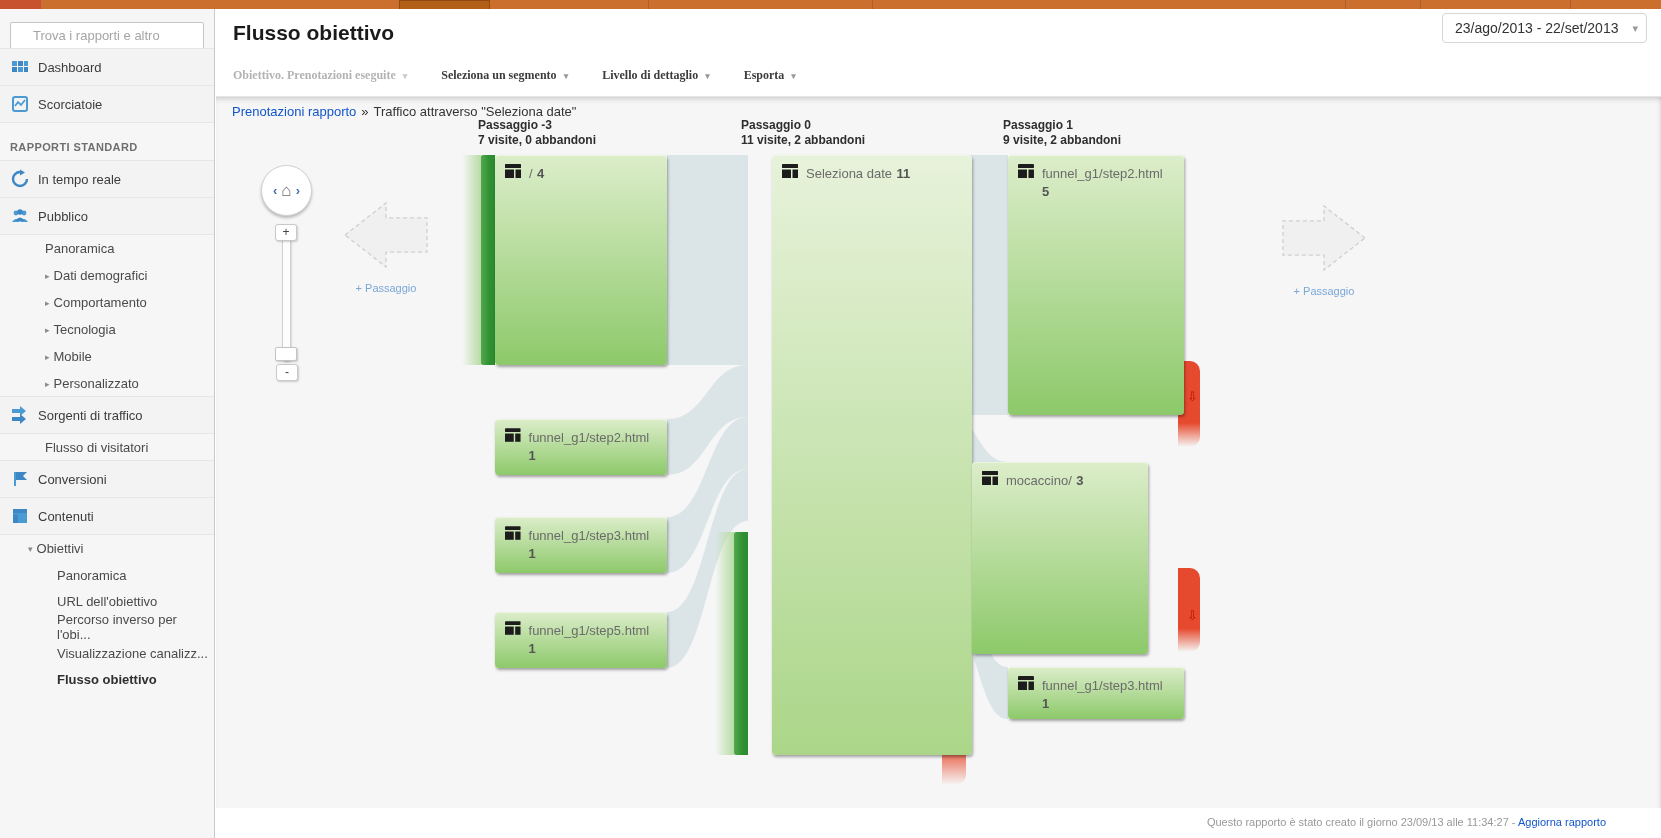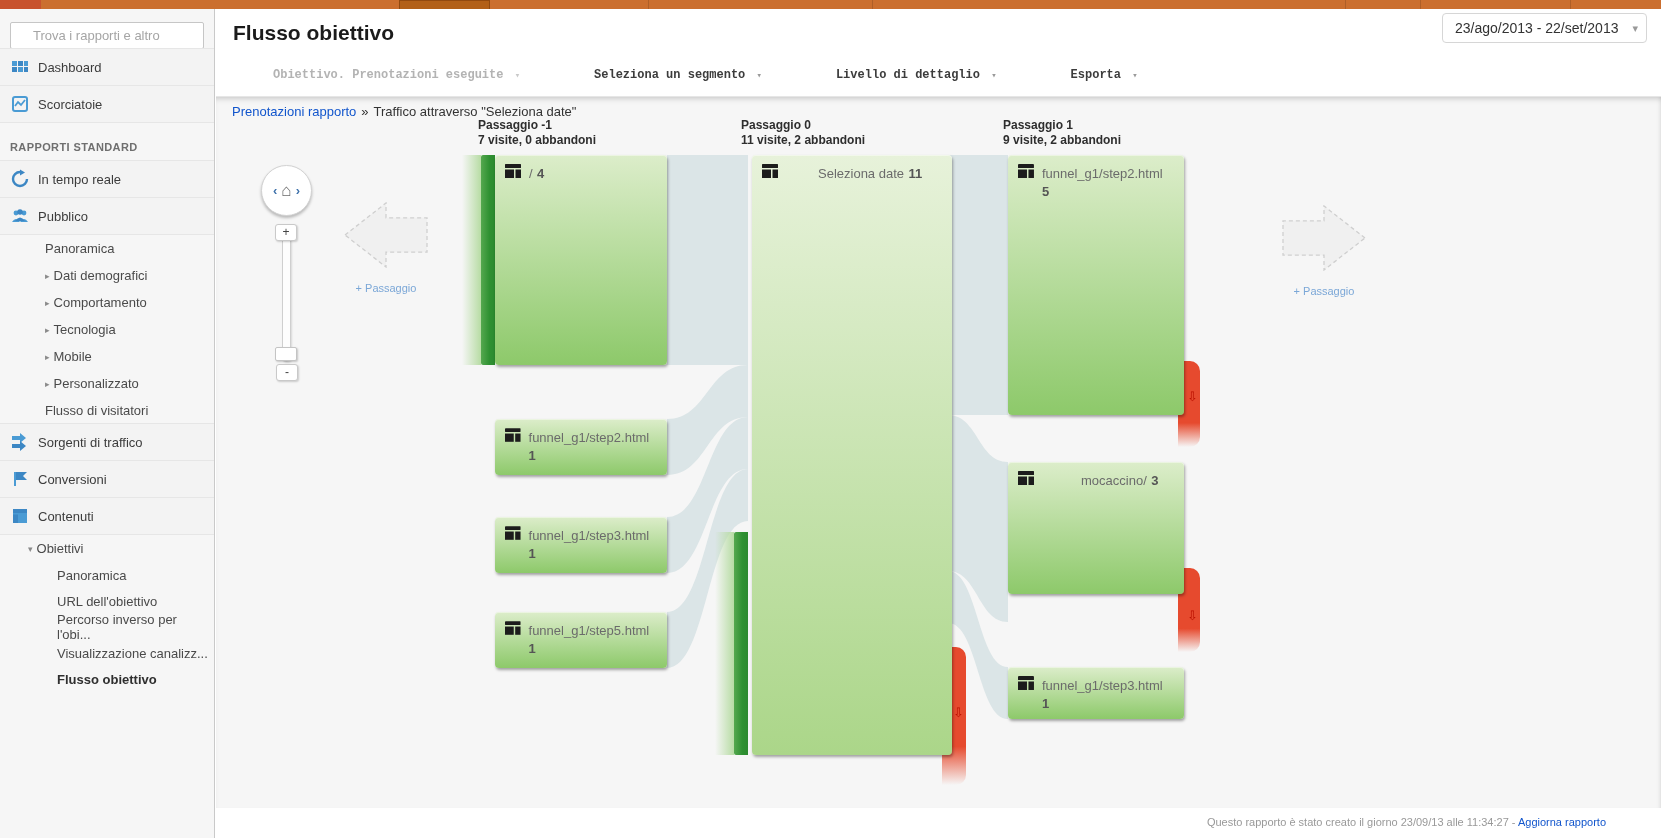--- a/index.html
+++ b/index.html
@@ -35,21 +35,21 @@
   
   .main-header { position:absolute; left:216px; top:9px; width:1445px; height:88px; background:#fff; }
   .page-title { position:absolute; left:17px; top:12px; font-size:21px; font-weight:bold; color:#1b1b1b; }
   .date-box { position:absolute; right:14px; top:4px; height:30px; border:1px solid #d6d6d6;
               border-radius:4px; background:#fff; display:flex; align-items:center;
               padding:0 8px 0 12px; cursor:pointer; }
   .date-box .dtxt { font-size:14px; color:#333; }
   .date-box .caret { color:#999; font-size:11px; margin-left:14px; }
   .toolbar { position:absolute; left:17px; top:44px; height:44px; display:flex; align-items:center; }
   .tb-item { font-size:12px; font-weight:bold; color:#3c3c3c; margin-right:34px; cursor:pointer;
-             background:none; border:none; font-family:Liberation Mono, monospace;margin-left:40px; }
+             background:none; border:none; font-family:Liberation Serif, serif; }
   .tb-item .caret { color:#9a9a9a; font-size:9px; margin-left:4px; }
   .tb-item.disabled { color:#b3b3b3; }
   .tb-item.disabled .caret { color:#c9c9c9; }
   .main-header .hdr-line { position:absolute; left:0; right:0; bottom:0; height:1px; background:#e6e6e6; }
 
   
   .panel { position:absolute; left:216px; top:97px; width:1445px; height:711px; background:#f6f6f6;
            box-shadow: inset 0 5px 6px -4px rgba(0,0,0,0.22), inset -4px 0 5px -4px rgba(0,0,0,0.12); }
   .breadcrumb { position:absolute; left:16px; top:7px; font-size:13px; color:#333; z-index:6; }
   .breadcrumb a { color:#15c; text-decoration:none; cursor:pointer; }
@@ -183,29 +183,29 @@
         <span>Tecnologia</span>
       </div>
       <div class="nav-row lvl1">
         <span class="tri">▸</span>
         <span>Mobile</span>
       </div>
       <div class="nav-row lvl1">
         <span class="tri">▸</span>
         <span>Personalizzato</span>
       </div>
-      <div class="nav-row lvl1">
-        <span>Flusso di visitatori</span>
-      </div>
       <div class="nav-row lvl0">
         <span class="ic"><svg width="20" height="20" viewBox="0 0 20 20">
             <path d="M2 6 h8 l0 -3 6 5 -6 5 0 -3 h-8 z" fill="#4a9bd4" transform="translate(0,-2)"></path>
             <path d="M2 13 h8 l0 -3 6 5 -6 5 0 -3 h-8 z" fill="#3c87c4" transform="translate(0,-1)"></path>
           </svg></span>
         <span>Sorgenti di traffico</span>
+      </div>
+      <div class="nav-row lvl1">
+        <span>Flusso di visitatori</span>
       </div>
       <div class="nav-row lvl0">
         <span class="ic"><svg width="20" height="20" viewBox="0 0 20 20">
             <rect x="4" y="3" width="2" height="14" fill="#4a9bd4"></rect>
             <polygon points="6,3 17,3 13,7 17,11 6,11" fill="#3c87c4"></polygon>
           </svg></span>
         <span>Conversioni</span>
       </div>
       <div class="nav-row lvl0">
         <span class="ic"><svg width="20" height="20" viewBox="0 0 20 20">
@@ -295,21 +295,21 @@
     <div class="red-band" style="left: 726px; top: 550px; width: 24px; height: 138px;">
       <span class="drop" style="top: 58px;">⇩</span>
     </div>
     <div class="red-band" style="left: 962px; top: 264px; width: 22px; height: 86px;">
       <span class="drop" style="top: 28px;">⇩</span>
     </div>
     <div class="red-band" style="left: 962px; top: 471px; width: 22px; height: 84px;">
       <span class="drop" style="top: 40px;">⇩</span>
     </div>
     <div class="col-header" style="left: 262px;">
-      <div>Passaggio -1</div>
+      <div>Passaggio -3</div>
                  <div>7 visite, 0 abbandoni</div>
     </div>
     <div class="col-header" style="left: 525px;">
       <div>Passaggio 0</div>
                  <div>11 visite, 2 abbandoni</div>
     </div>
     <div class="col-header" style="left: 787px;">
       <div>Passaggio 1</div>
                  <div>9 visite, 2 abbandoni</div>
     </div>
@@ -346,41 +346,41 @@
     <div class="flow-node" style="left: 279px; top: 515px; width: 172px; height: 56px;">
       <svg width="16" height="14" viewBox="0 0 16 14">
   <rect width="16" height="4" rx="0.5" fill="#1c1c1c"></rect>
   <rect y="5.5" width="9" height="8.5" fill="#1c1c1c"></rect>
   <rect x="10.5" y="5.5" width="5.5" height="8.5" fill="#1c1c1c"></rect>
       </svg>
       <span class="ntext">
      <span class="nlabel">funnel_g1/step5.html</span>
      <span class="nvalue">1</span></span>
     </div>
-    <div class="flow-node light" style="left: 536px; top: 58px; width: 200px; height: 600px; gap: 32px;">
+    <div class="flow-node light" style="left: 556px; top: 58px; width: 200px; height: 600px;">
       <svg width="16" height="14" viewBox="0 0 16 14">
   <rect width="16" height="4" rx="0.5" fill="#1c1c1c"></rect>
   <rect y="5.5" width="9" height="8.5" fill="#1c1c1c"></rect>
   <rect x="10.5" y="5.5" width="5.5" height="8.5" fill="#1c1c1c"></rect>
       </svg>
       <span class="ntext">
      <span class="nlabel">Seleziona date</span>
      <span class="nvalue">11</span></span>
     </div>
     <div class="flow-node" style="left: 792px; top: 58px; width: 176px; height: 260px;">
       <svg width="16" height="14" viewBox="0 0 16 14">
   <rect width="16" height="4" rx="0.5" fill="#1c1c1c"></rect>
   <rect y="5.5" width="9" height="8.5" fill="#1c1c1c"></rect>
   <rect x="10.5" y="5.5" width="5.5" height="8.5" fill="#1c1c1c"></rect>
       </svg>
       <span class="ntext">
      <span class="nlabel">funnel_g1/step2.html</span>
      <span class="nvalue">5</span></span>
     </div>
-    <div class="flow-node" style="left: 792px; top: 365px; width: 176px; height: 132px; gap: 39px;">
+    <div class="flow-node" style="left: 756px; top: 365px; width: 176px; height: 192px;">
       <svg width="16" height="14" viewBox="0 0 16 14">
   <rect width="16" height="4" rx="0.5" fill="#1c1c1c"></rect>
   <rect y="5.5" width="9" height="8.5" fill="#1c1c1c"></rect>
   <rect x="10.5" y="5.5" width="5.5" height="8.5" fill="#1c1c1c"></rect>
       </svg>
       <span class="ntext">
      <span class="nlabel">mocaccino/</span>
      <span class="nvalue">3</span></span>
     </div>
     <div class="flow-node" style="left: 792px; top: 570px; width: 176px; height: 52px;">

